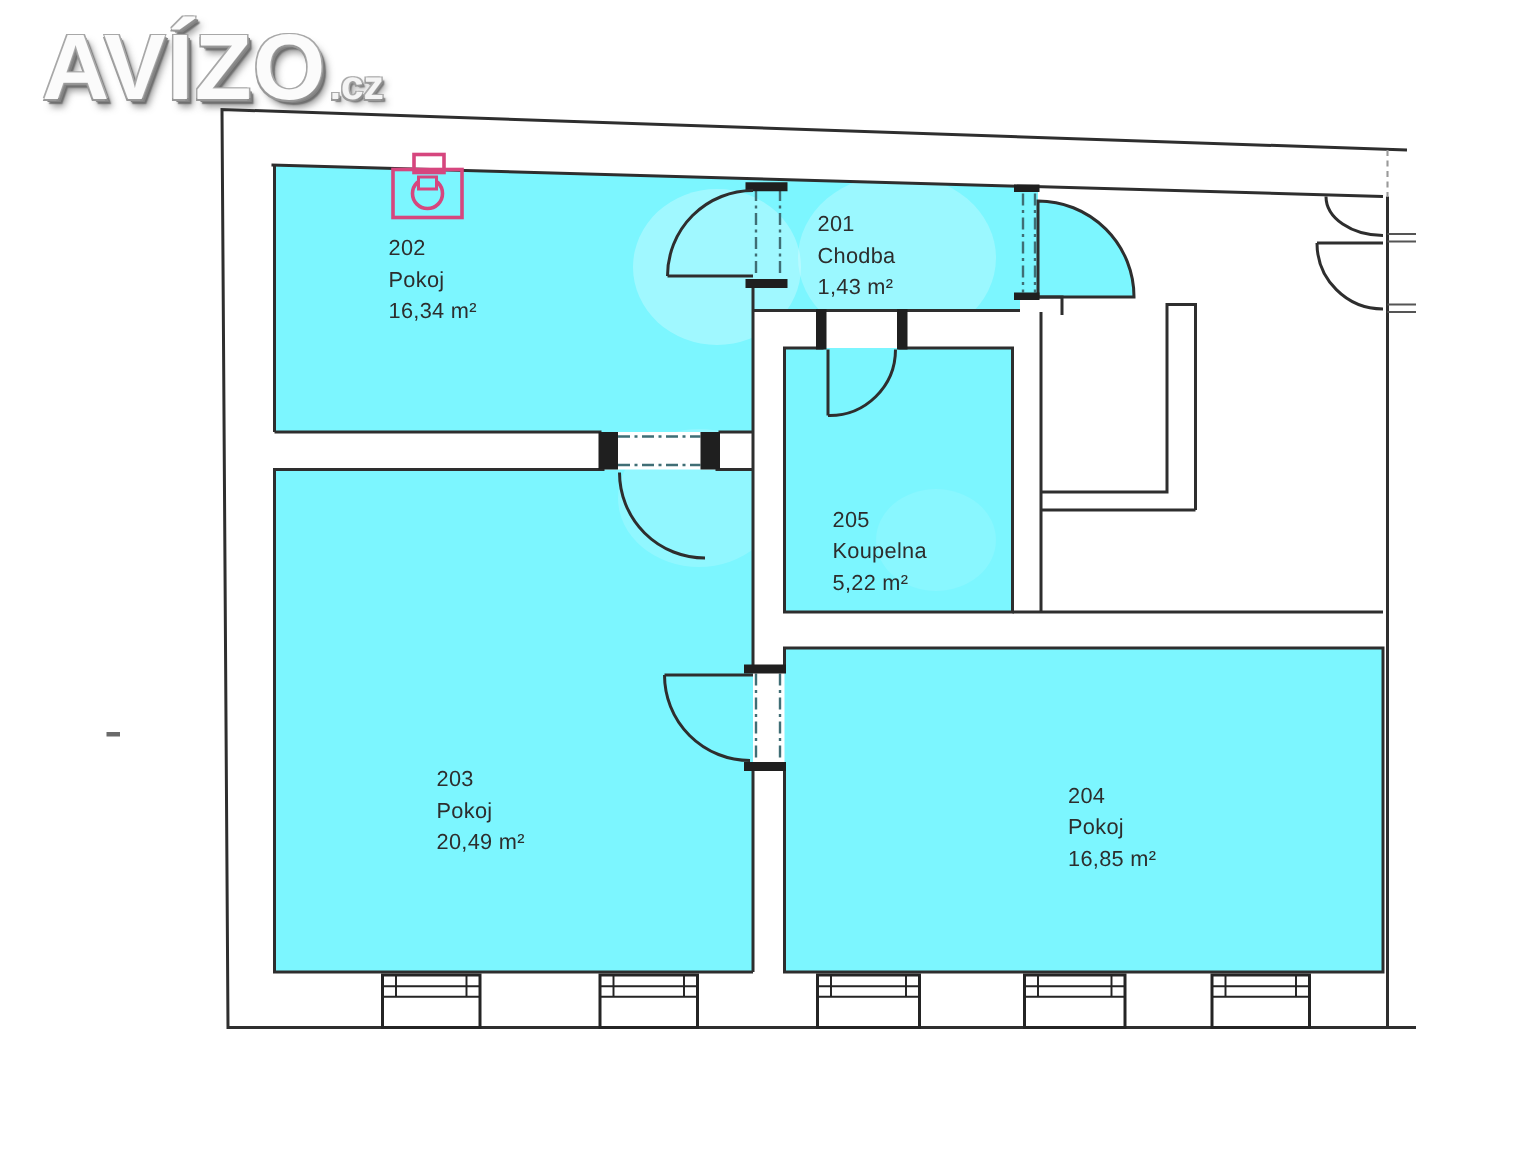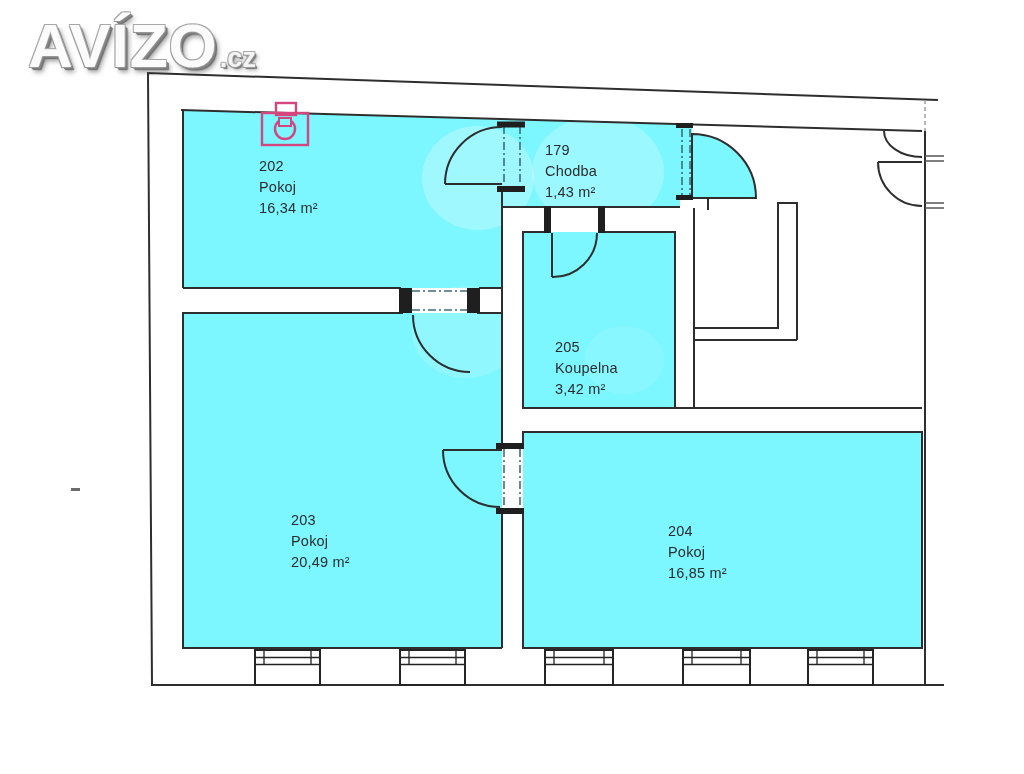--- a/index.html
+++ b/index.html
@@ -153,47 +153,47 @@
 
     <g>
       <rect class="fixture" x="276" y="103" width="20" height="12"></rect>
       <rect class="fixture" x="262" y="113" width="46" height="32"></rect>
       <circle class="fixture" cx="285" cy="129" r="10"></circle>
       <rect class="fixture-fill" x="279" y="118" width="12" height="8"></rect>
     </g>
   </svg>
 
   <div class="room-label" style="left:545px;top:140px;">
-    <span>179</span>
+    <span>201</span>
     <span>Chodba</span>
     <span>1,43 m²</span>
   </div>
 
   <div class="room-label" style="left:259px;top:156px;">
     <span>202</span>
     <span>Pokoj</span>
     <span>16,34 m²</span>
   </div>
 
   <div class="room-label" style="left:291px;top:466px;margin-top:44px;">
     <span>203</span>
     <span>Pokoj</span>
     <span>20,49 m²</span>
   </div>
 
-  <div class="room-label" style="left:668px;top:521px;">
+  <div class="room-label" style="left:712px;top:521px;">
     <span>204</span>
     <span>Pokoj</span>
     <span>16,85 m²</span>
   </div>
 
   <div class="room-label" style="left:555px;top:337px;">
     <span>205</span>
     <span>Koupelna</span>
-    <span>3,42 m²</span>
+    <span>5,22 m²</span>
   </div>
 
   <div id="logo">
     <span class="brand">AVÍZO</span><span class="tld">.cz</span>
   </div>
 
   <div class="stray"></div>
 </div>
 
 </body></html>

